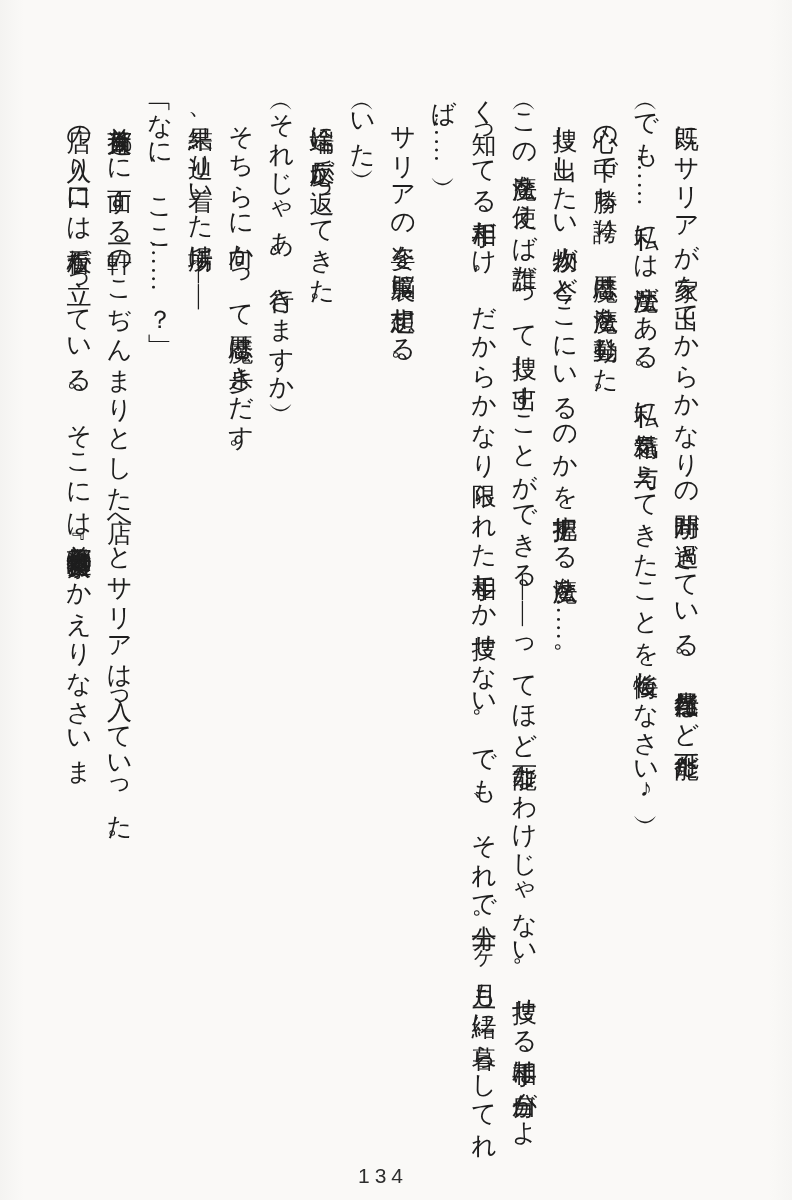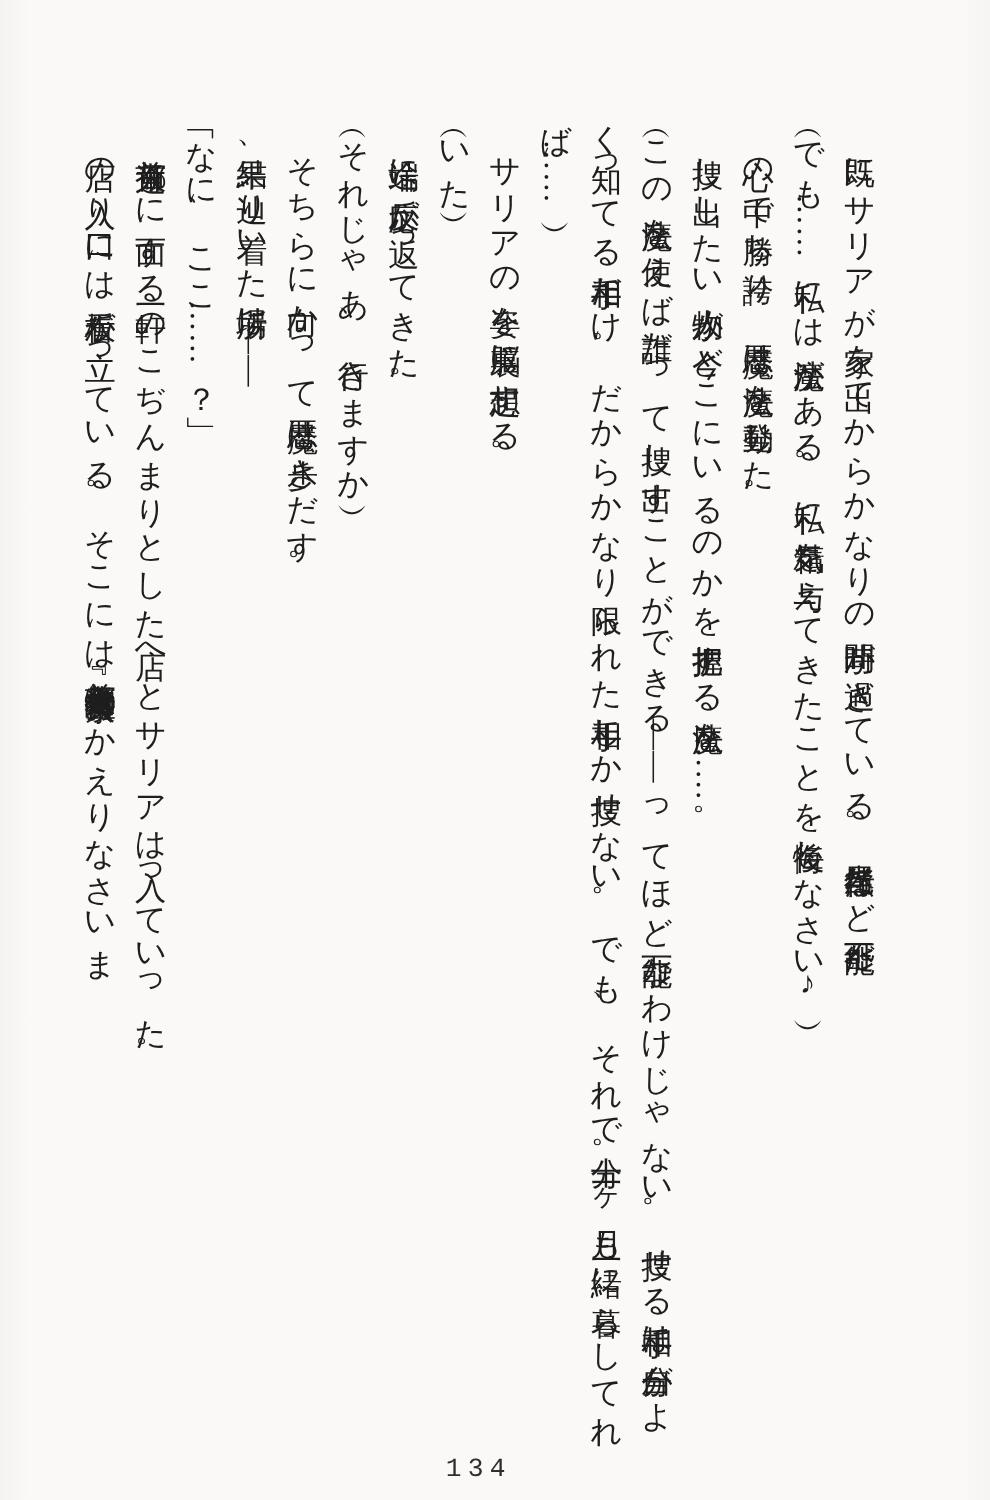--- a/index.html
+++ b/index.html
@@ -38,21 +38,21 @@
   }
   .indent-full { text-indent: 26px; }
   .indent-half { text-indent: 13px; }
   .gap-before  { margin-block-start: 21px; }
   .page-number {
     position: absolute;
     bottom: 12px;
     left: 0;
     width: 766px;
     text-align: center;
-    font-family: Liberation Mono, monospace;
+    font-family: Liberation Sans, sans-serif;
     font-size: 21px;
     letter-spacing: 5px;
     color: #2e2e2e;
   }
 </style>
 </head>
 <body>
 
 <div class="book-page">
   <div class="text-block">

